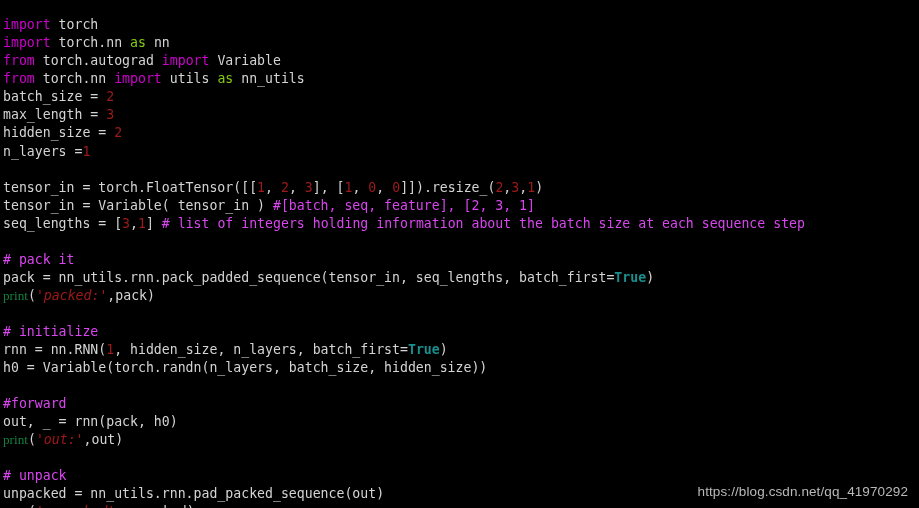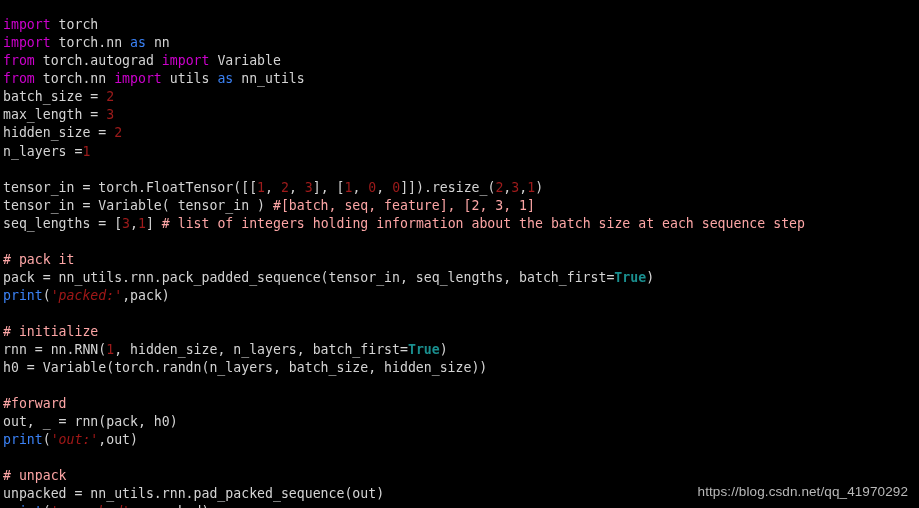--- a/index.html
+++ b/index.html
@@ -31,25 +31,25 @@
     white-space: pre;
     font-family: "DejaVu Sans Mono", "Liberation Mono", monospace;
   }
   .line {
     height: 18.05px;
     white-space: pre;
   }
   .tok { white-space: pre; }
   .t-plain   { color: #d4d4d4; }
   .t-kw      { color: #cc00cc; }
-  .t-kw2     { color: #3b82f6; text-align: center; }
+  .t-kw2     { color: #84cc16; text-align: center; }
   .t-num     { color: #9e1b1b; }
   .t-str     { color: #a01717; font-style: italic; }
-  .t-com     { color: #fca5a5; }
-  .t-builtin { color: #3b82f6; }
+  .t-com     { color: #d946ef; }
+  .t-builtin { color: #15803d; font-family: Liberation Serif, serif; }
   .t-const   { color: #1a8f8f; font-weight: bold; }
 
   #watermark {
     position: absolute;
     right: 11px;
     bottom: 9px;
     color: #b9b9b9;
     font-family: "Liberation Sans", sans-serif;
     font-size: 13.5px;
     letter-spacing: 0.1px;

